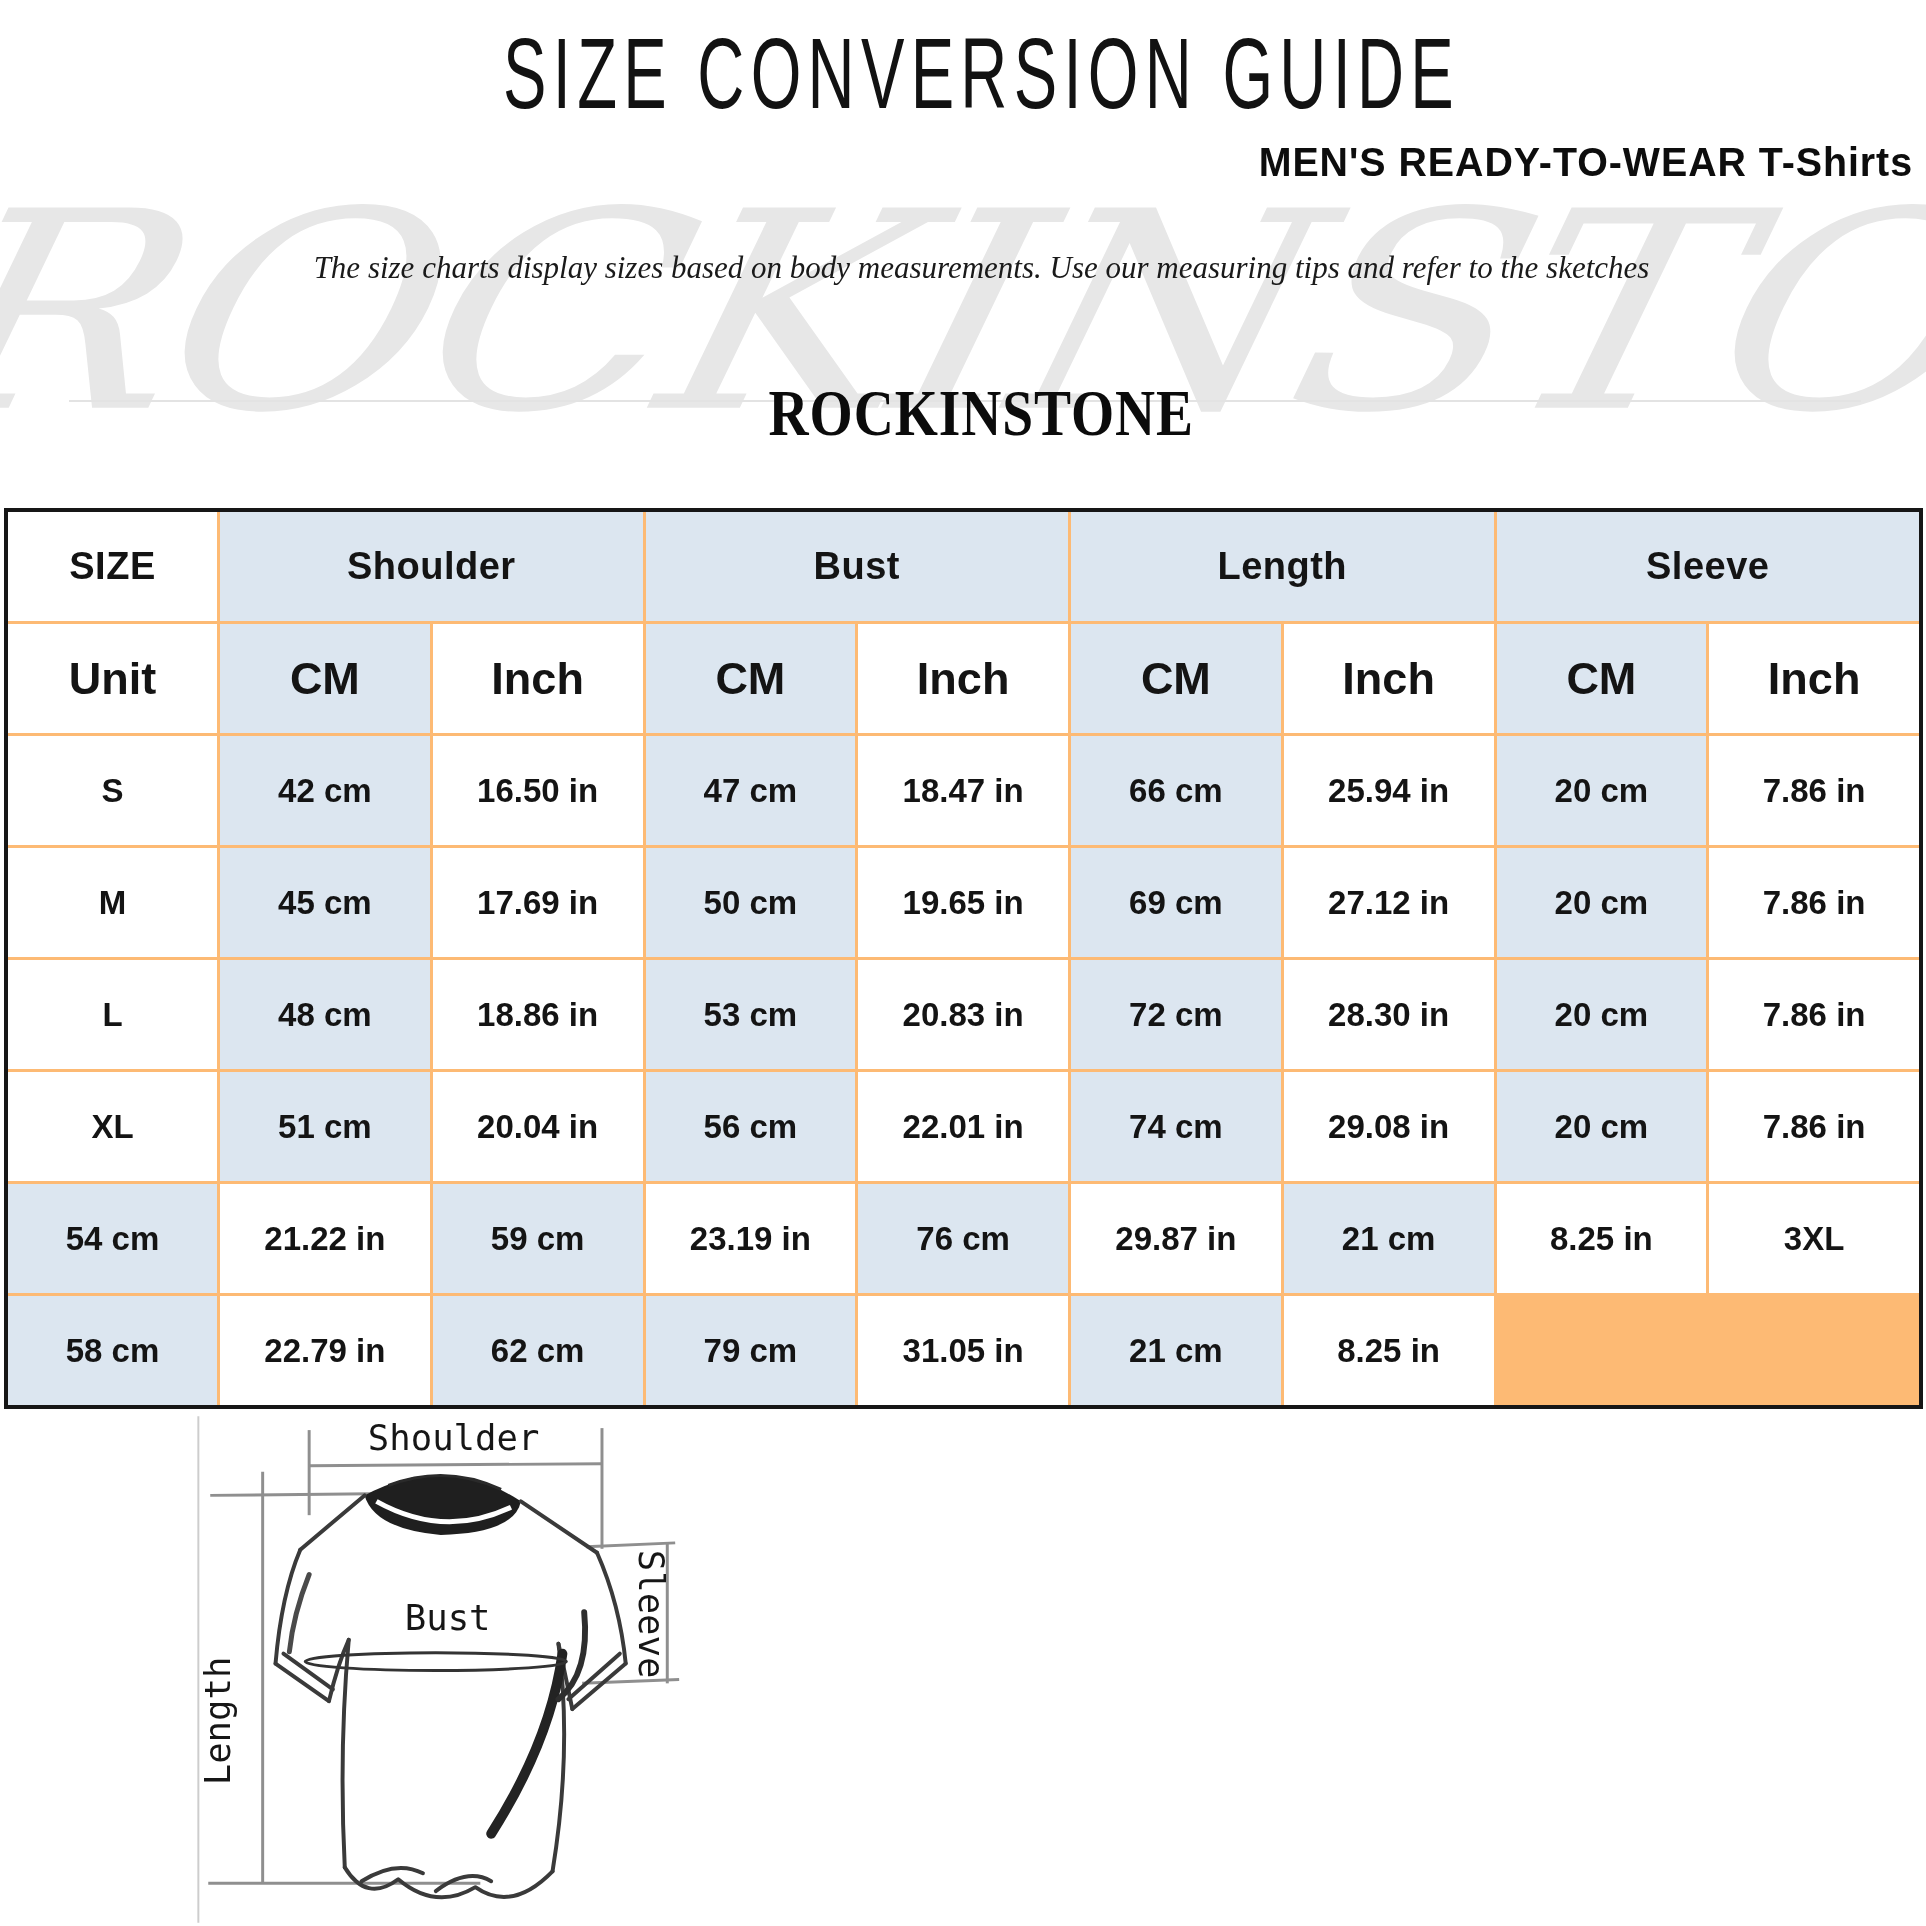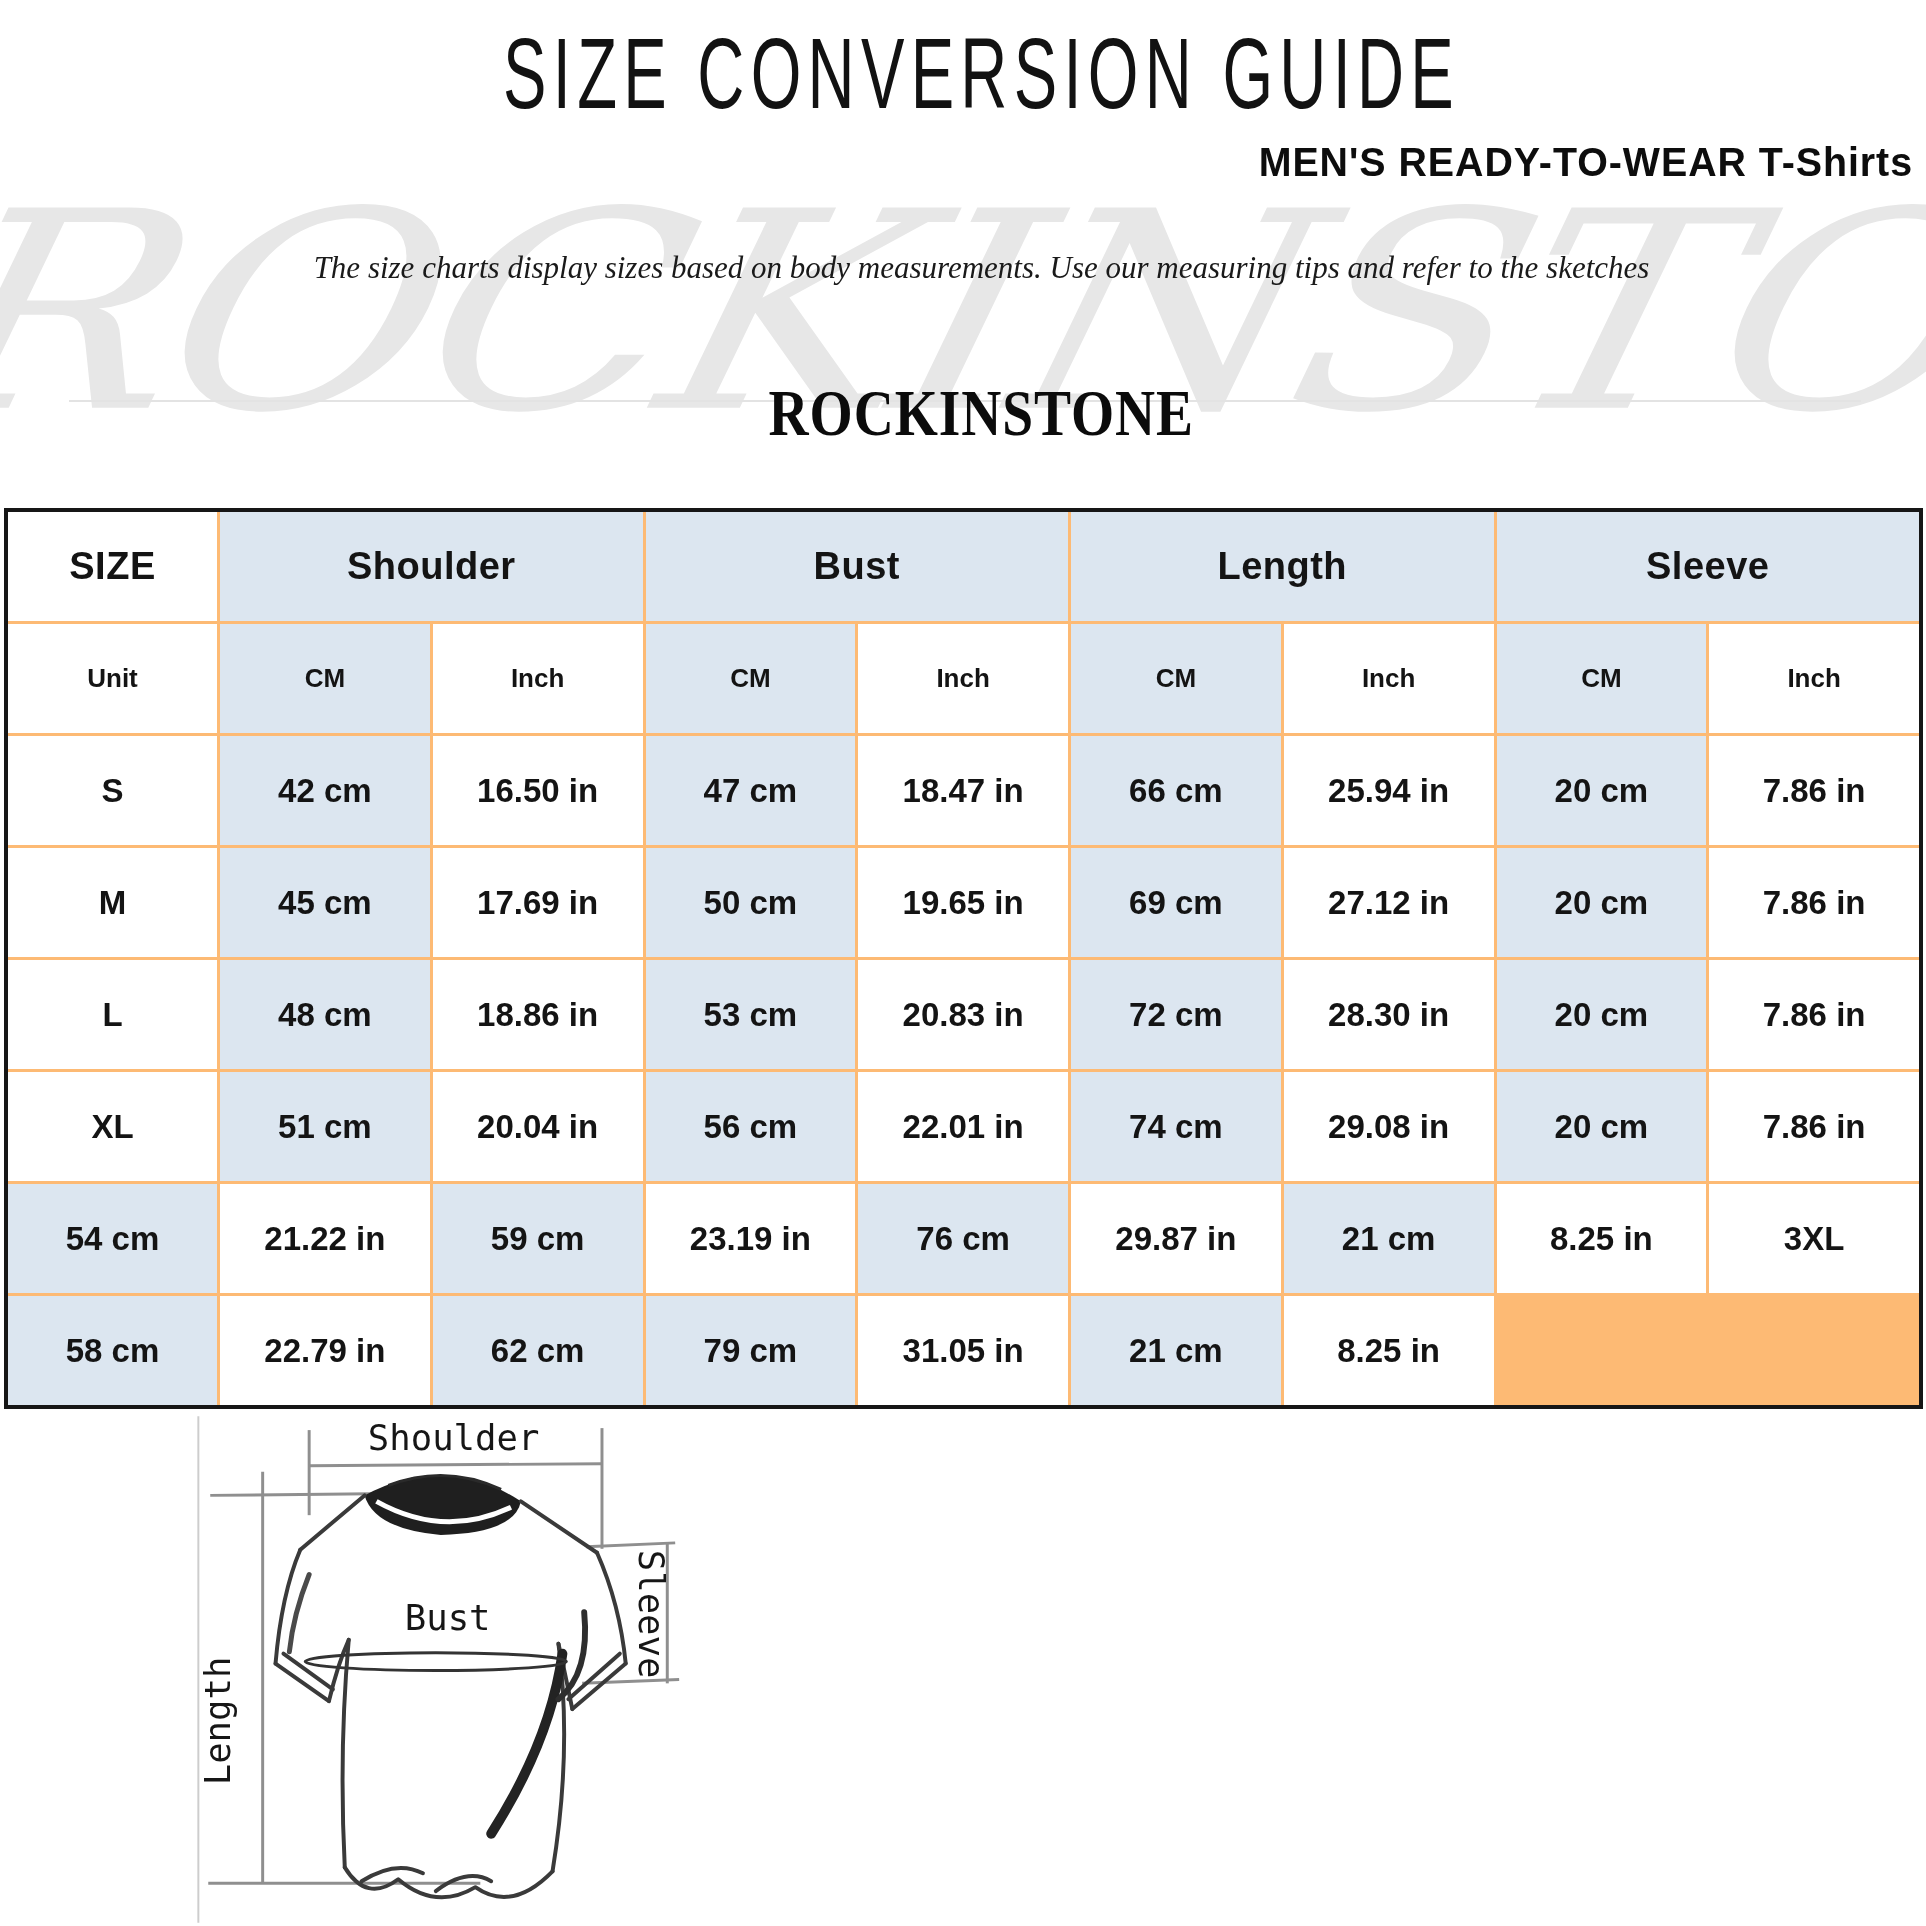--- a/index.html
+++ b/index.html
@@ -56,21 +56,21 @@
     background:#fdba74;
     border:4px solid #161616;
   }
   .cell {
     background:#ffffff; display:flex; align-items:center; justify-content:center;
     font-weight:700; color:#141414; white-space:nowrap;
   }
   .cell.blue { background:#dce6f0; }
   .cell.span2 { grid-column:span 2; }
   .cell.h1 { font-size:38px; letter-spacing:0.5px; }
-  .cell.h2 { font-size:26px; }
+  .cell.h2 { font-size:45px; }
   .cell.data { font-size:33px; }
   
   .sketch { position:absolute; left:139px; top:1414px; z-index:2; }
   
   .note { position:absolute; left:772px; top:1434px; width:1148px; z-index:2; }
   .note-row {
     height:90px; display:flex; align-items:center;
     font-size:47px; font-weight:700; color:#0c0c0c; white-space:nowrap;
     transform:scaleX(0.985); transform-origin:left center;
   }

